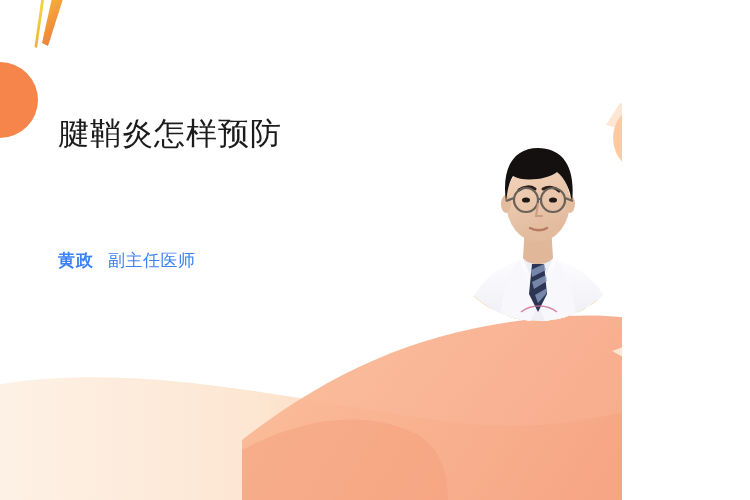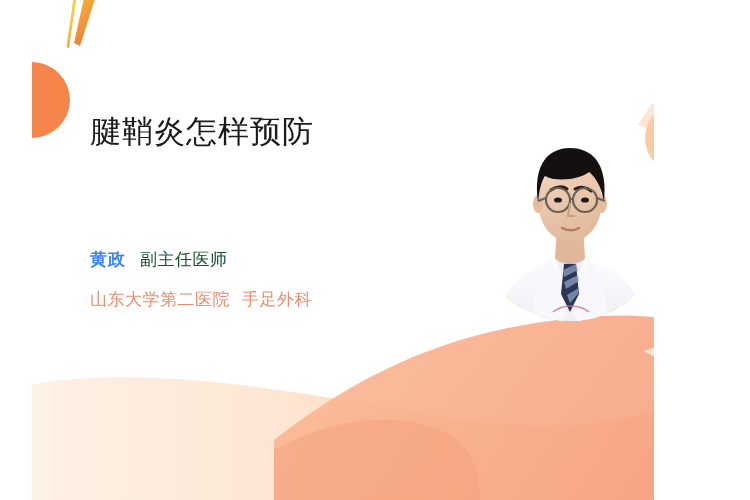--- a/index.html
+++ b/index.html
@@ -6,22 +6,21 @@
     margin: 0;
     padding: 0;
     background: #ffffff;
   }
   #card {
     position: relative;
     width: 622px;
     height: 500px;
     overflow: hidden;
     background: #ffffff;
-    font-family: Liberation Mono, monospace;
-    margin-left: 32px;
+    font-family: Liberation Sans, sans-serif;
   }
 
   
   .deco { position: absolute; pointer-events: none; }
 
   
   .wave-bottom {
     left: -20px; bottom: -10px;
     width: 790px; height: 180px;
   }
@@ -81,21 +80,21 @@
     line-height: 26px;
     color: #EE8566;
     white-space: nowrap;
   }
   .doctor-name {
     font-weight: bold;
     color: #3b82f6;
     letter-spacing: 1px;
   }
   .doctor-title {
-    color: #14532d;
+    color: #3b82f6;
     letter-spacing: 0.5px;
     margin-left: 14px;
   }
   .hospital-line {
     position: absolute;
     left: 58px; top: 288px;
     font-size: 17px;
     line-height: 26px;
     color: #EE8D6E;
     letter-spacing: 0.5px;
@@ -238,17 +237,14 @@
       </g>
     </svg>
   </div>
 
   <div class="title">腱鞘炎怎样预防</div>
 
   <div class="doctor-line">
     <span class="doctor-name">黄政</span><span class="doctor-title">副主任医师</span>
   </div>
 
-  <div class="hospital-line">
-    <span>山东大学第二医院</span><span class="hospital-dept">手足外科</span>
-  </div>
 
 </div>
 
 </body></html>

